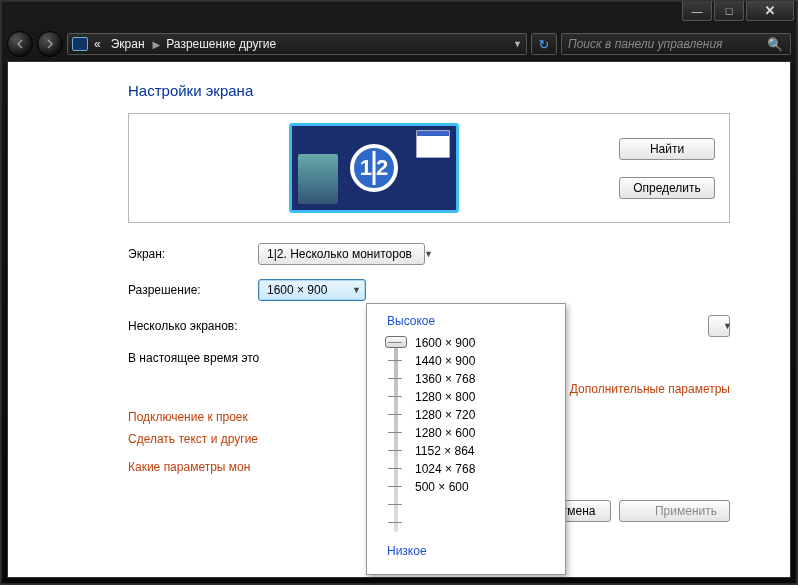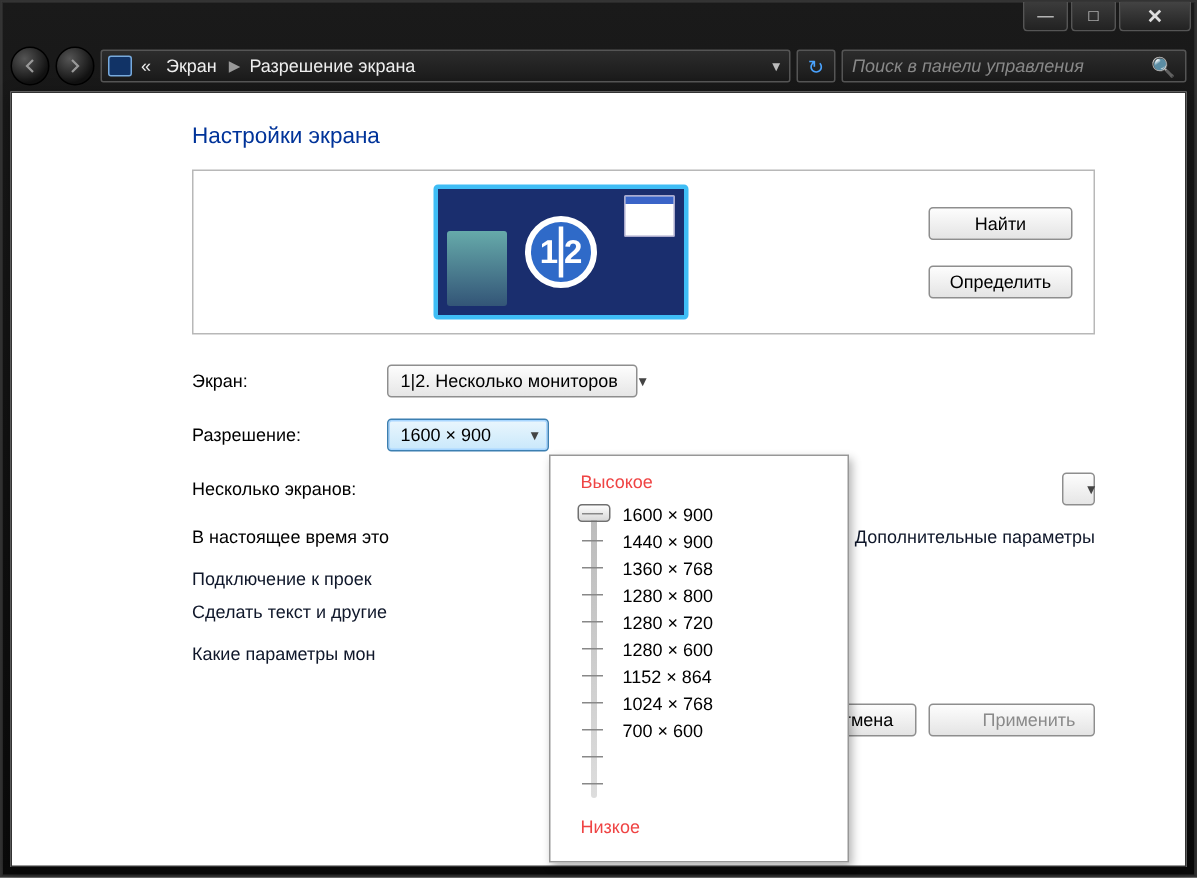--- a/index.html
+++ b/index.html
@@ -176,38 +176,38 @@
     border-radius: 3px;
     display:flex; align-items:center;
     padding: 0 4px 0 8px;
     font-size:12px;
     gap: 6px;
     white-space: nowrap;
   }
   .combo .arrow { font-size:9px; color:#444; margin-left:auto; padding-left:6px;}
   .combo.open { border-color:#3c7fb1; box-shadow: 0 0 0 1px #a8d6ff inset; background:linear-gradient(#eaf6fd,#c9e8fb);}
   .status-row { margin: 10px 0 14px; }
-  .link { color:#0f172a; text-decoration:none; cursor:pointer; }
+  .link { color:#c2410c; text-decoration:none; cursor:pointer;margin-top:31px; }
   .link-row { margin-bottom: 8px; }
   .bottom-btns {
     display:flex; gap:8px; justify-content:flex-end;
     margin-top: 26px;
   }
   
   .popup {
     position: absolute;
     top: 302px; left: 365px;
     width: 200px;
     background: #fff;
     border: 1px solid #979797;
     box-shadow: 2px 3px 6px rgba(0,0,0,.3);
     padding: 8px 10px 10px 14px;
     z-index: 20;
   }
-  .popup .caption { color:#ef4444; font-size:12px; margin: 2px 0 6px 6px; }
+  .popup .caption { color:#1d4ed8; font-size:12px; margin: 2px 0 6px 6px; }
   .popup .slider-zone { display:flex; }
   .popup .track {
     width: 20px;
     position: relative;
     margin: 4px 10px 4px 4px;
   }
   .popup .track-line {
     position:absolute; top:4px; bottom:4px; left:9px;
     width:4px; background:linear-gradient(#bbb,#ddd);
     border-radius:2px;
@@ -244,21 +244,21 @@
     <div class="navbtn">
       <svg width="10" height="10" viewBox="0 0 10 10">
           <path d="M3 1 L7 5 L3 9" stroke="#999" stroke-width="1.5" fill="none"></path>
         </svg>
     </div>
     <div class="addressbar">
       <span class="icon-mon"></span>
       <span class="crumb">«</span>
       <span class="crumb">Экран</span>
       <span class="sep">▶</span>
-      <span class="crumb">Разрешение экрана</span>
+      <span class="crumb">Разрешение другие</span>
       <span class="addrdrop">▼</span>
     </div>
     <div class="refreshbox">
       <span>↻</span>
     </div>
     <div class="searchbox">
       <span>Поиск в панели управления</span>
       <span class="mag">🔍</span>
     </div>
   </div>
@@ -350,19 +350,19 @@
         </div>
       <div class="options" id="res-options">
           <div class="opt">1600 × 900</div>
           <div class="opt">1440 × 900</div>
           <div class="opt">1360 × 768</div>
           <div class="opt">1280 × 800</div>
           <div class="opt">1280 × 720</div>
           <div class="opt">1280 × 600</div>
           <div class="opt">1152 × 864</div>
           <div class="opt">1024 × 768</div>
-          <div class="opt">700 × 600</div>
+          <div class="opt">500 × 600</div>
         </div>
     </div>
     <div class="caption" style="margin-top:4px;">Низкое</div>
   </div>
 
 </div>
 
 </body></html>

